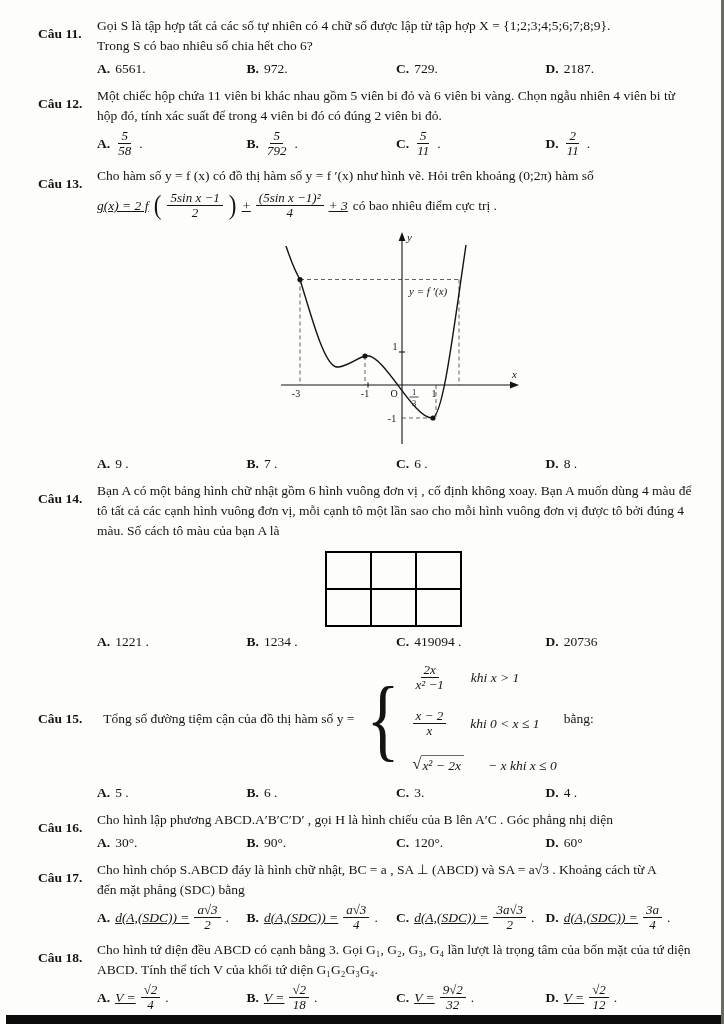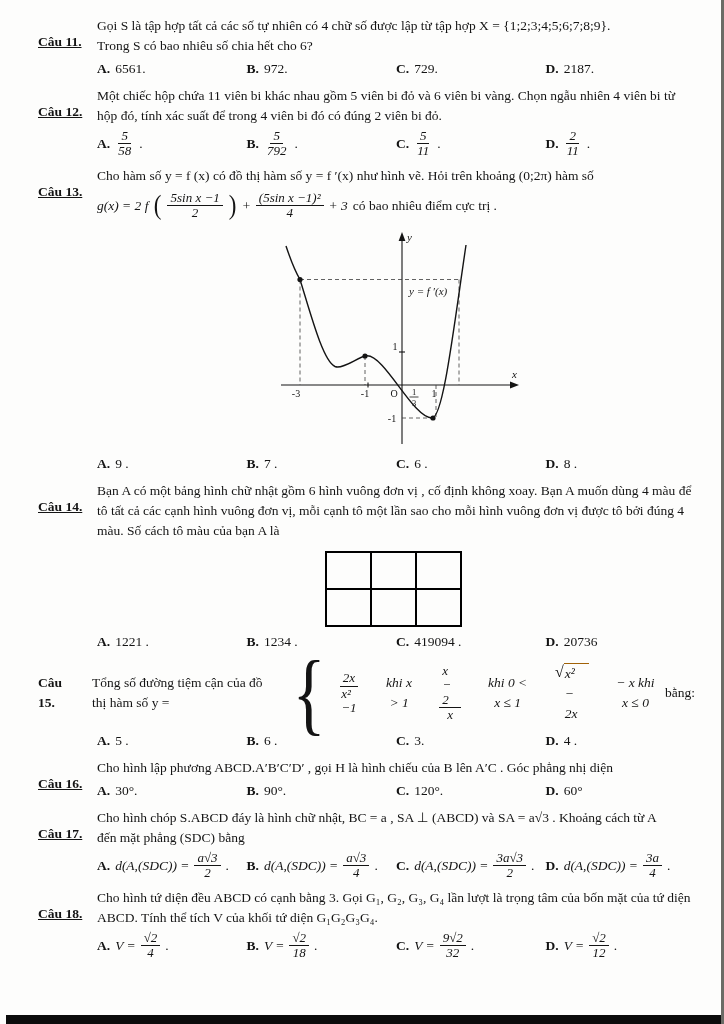--- a/index.html
+++ b/index.html
@@ -2,47 +2,47 @@
 <html><head>
 <meta charset="utf-8">
 <style>
   * { margin:0; padding:0; box-sizing:border-box; }
   html,body { background:#e9e9e9; }
   body { width:724px; height:1024px; position:relative; overflow:hidden;
          font-family:"Liberation Serif", serif; font-size:13.5px; color:#141414; }
   .sheet { position:absolute; inset:0; background:#fdfdfc; border-right:3px solid #6b6b66; }
   .page { padding:16px 26px 0 38px; }
   .q { position:relative; padding-left:59px; margin-bottom:7px; line-height:1.48; }
-  .qlabel { position:absolute; left:0; top:16px; font-weight:bold; white-space:nowrap;text-decoration:underline; }
+  .qlabel { position:absolute; left:0; top:8px; font-weight:bold; white-space:nowrap; }
   .qbody p { margin:0; }
   .opts { display:flex; margin-top:3px; }
   .opt { width:25%; display:flex; align-items:center; gap:5px; white-space:nowrap; }
   .opt b { font-weight:bold; }
-  .mi { font-style:italic; }
+  .mi { font-style:italic;text-decoration:underline; }
   .frac { display:inline-flex; flex-direction:column; align-items:center; line-height:1.12;
           font-style:italic; vertical-align:middle; font-size:13px; }
   .frac .num { padding:0 3px; border-bottom:1px solid #141414; }
   .frac .den { padding:0 3px; }
   .formula { display:flex; align-items:center; gap:5px; margin:5px 0 2px; }
   .bigp { font-size:27px; font-weight:300; line-height:1; transform:scaleX(0.85); }
   .graph { display:block; margin:4px 0 2px 170px; }
   .graph text { font-family:"Liberation Serif", serif; fill:#141414; }
   .glab { font-size:11px; font-style:italic; }
   .gnum { font-size:10px; }
   .gfr  { font-size:8.5px; }
   .axis { stroke:#141414; stroke-width:1.1; }
   .dash { stroke:#3a3a3a; stroke-width:0.8; stroke-dasharray:4 3; fill:none; }
   .curve { stroke:#141414; stroke-width:1.4; fill:none; }
   .grid6 { display:grid; grid-template-columns:repeat(3,45px); grid-auto-rows:37px;
            width:max-content; border:1.8px solid #000; margin:10px 0 5px 228px; }
   .grid6 .cell { border:1.8px solid #000; }
   .q15line { display:flex; align-items:center; gap:7px; }
   .q15line .qlabel15 { font-weight:bold; margin-right:14px; }
   .brace { font-size:92px; font-weight:300; line-height:0; transform:scaleX(0.75); }
-  .prows { display:flex; gap:25px; padding:4px 0; }
+  .prows { display:flex; flex-direction:column; gap:16px; padding:4px 0; }
   .prow { display:flex; align-items:center; font-style:italic; }
   .cond { margin-left:24px;text-align:center; }
   .sqrtwrap { display:inline-flex; align-items:flex-start; }
   .radsym { font-size:16px; line-height:1.1; font-style:normal; }
   .radicand { border-top:1px solid #a16207; padding:0 3px 0 1px; }
   .q15 .opts { margin-left:59px; }
   .botbar { position:absolute; left:6px; right:0; bottom:0; height:9px; background:#0c0c0c; }
 </style>
 </head>
 <body>

